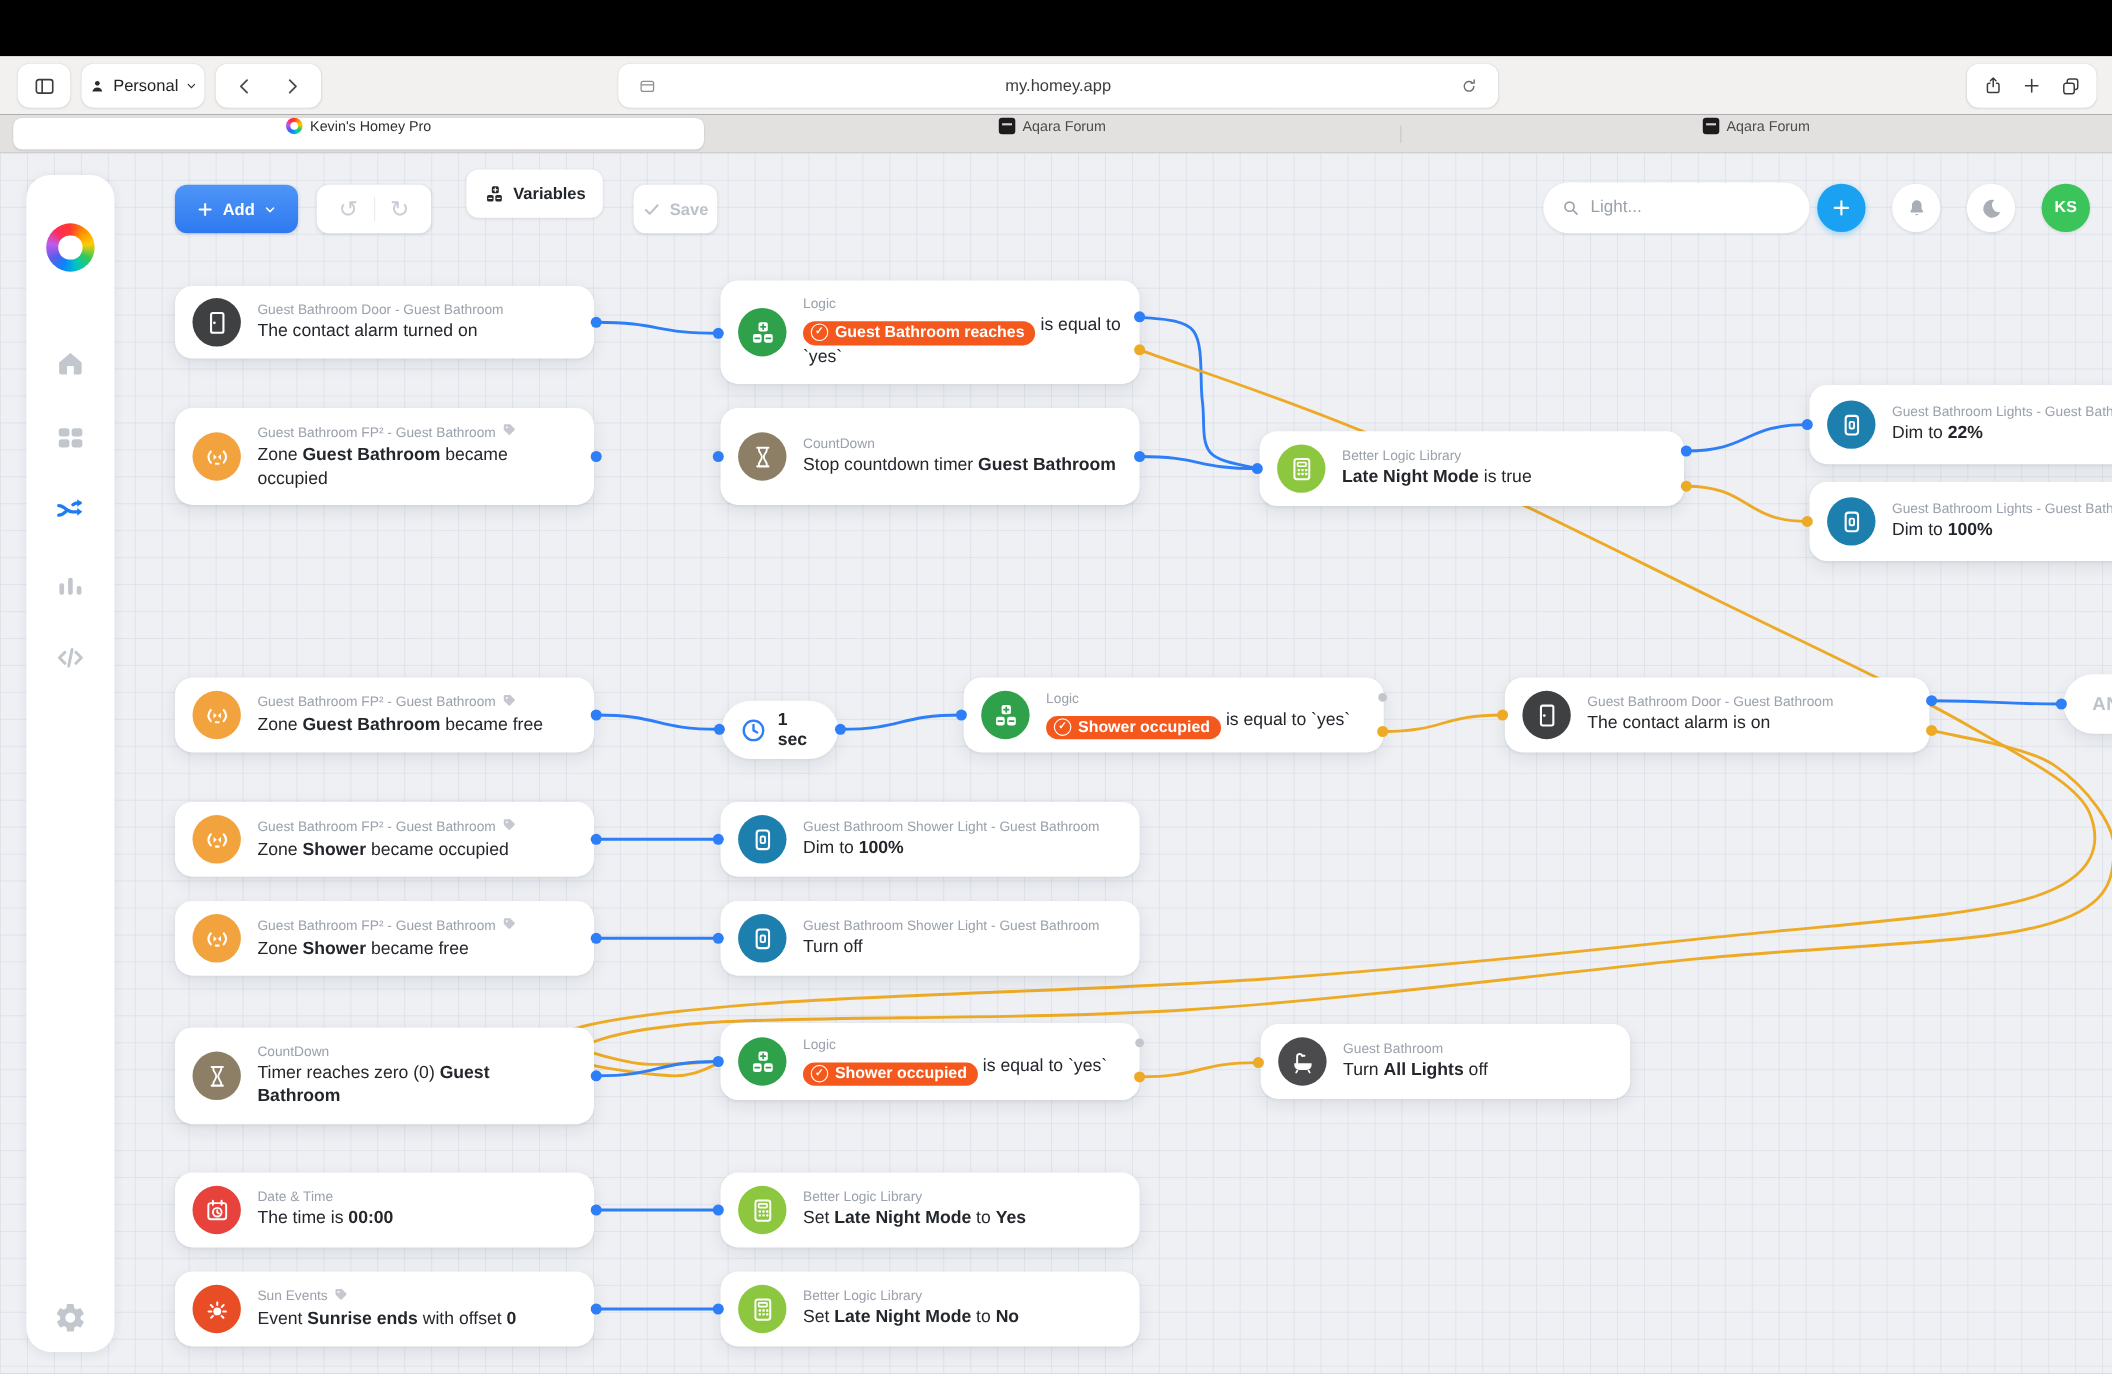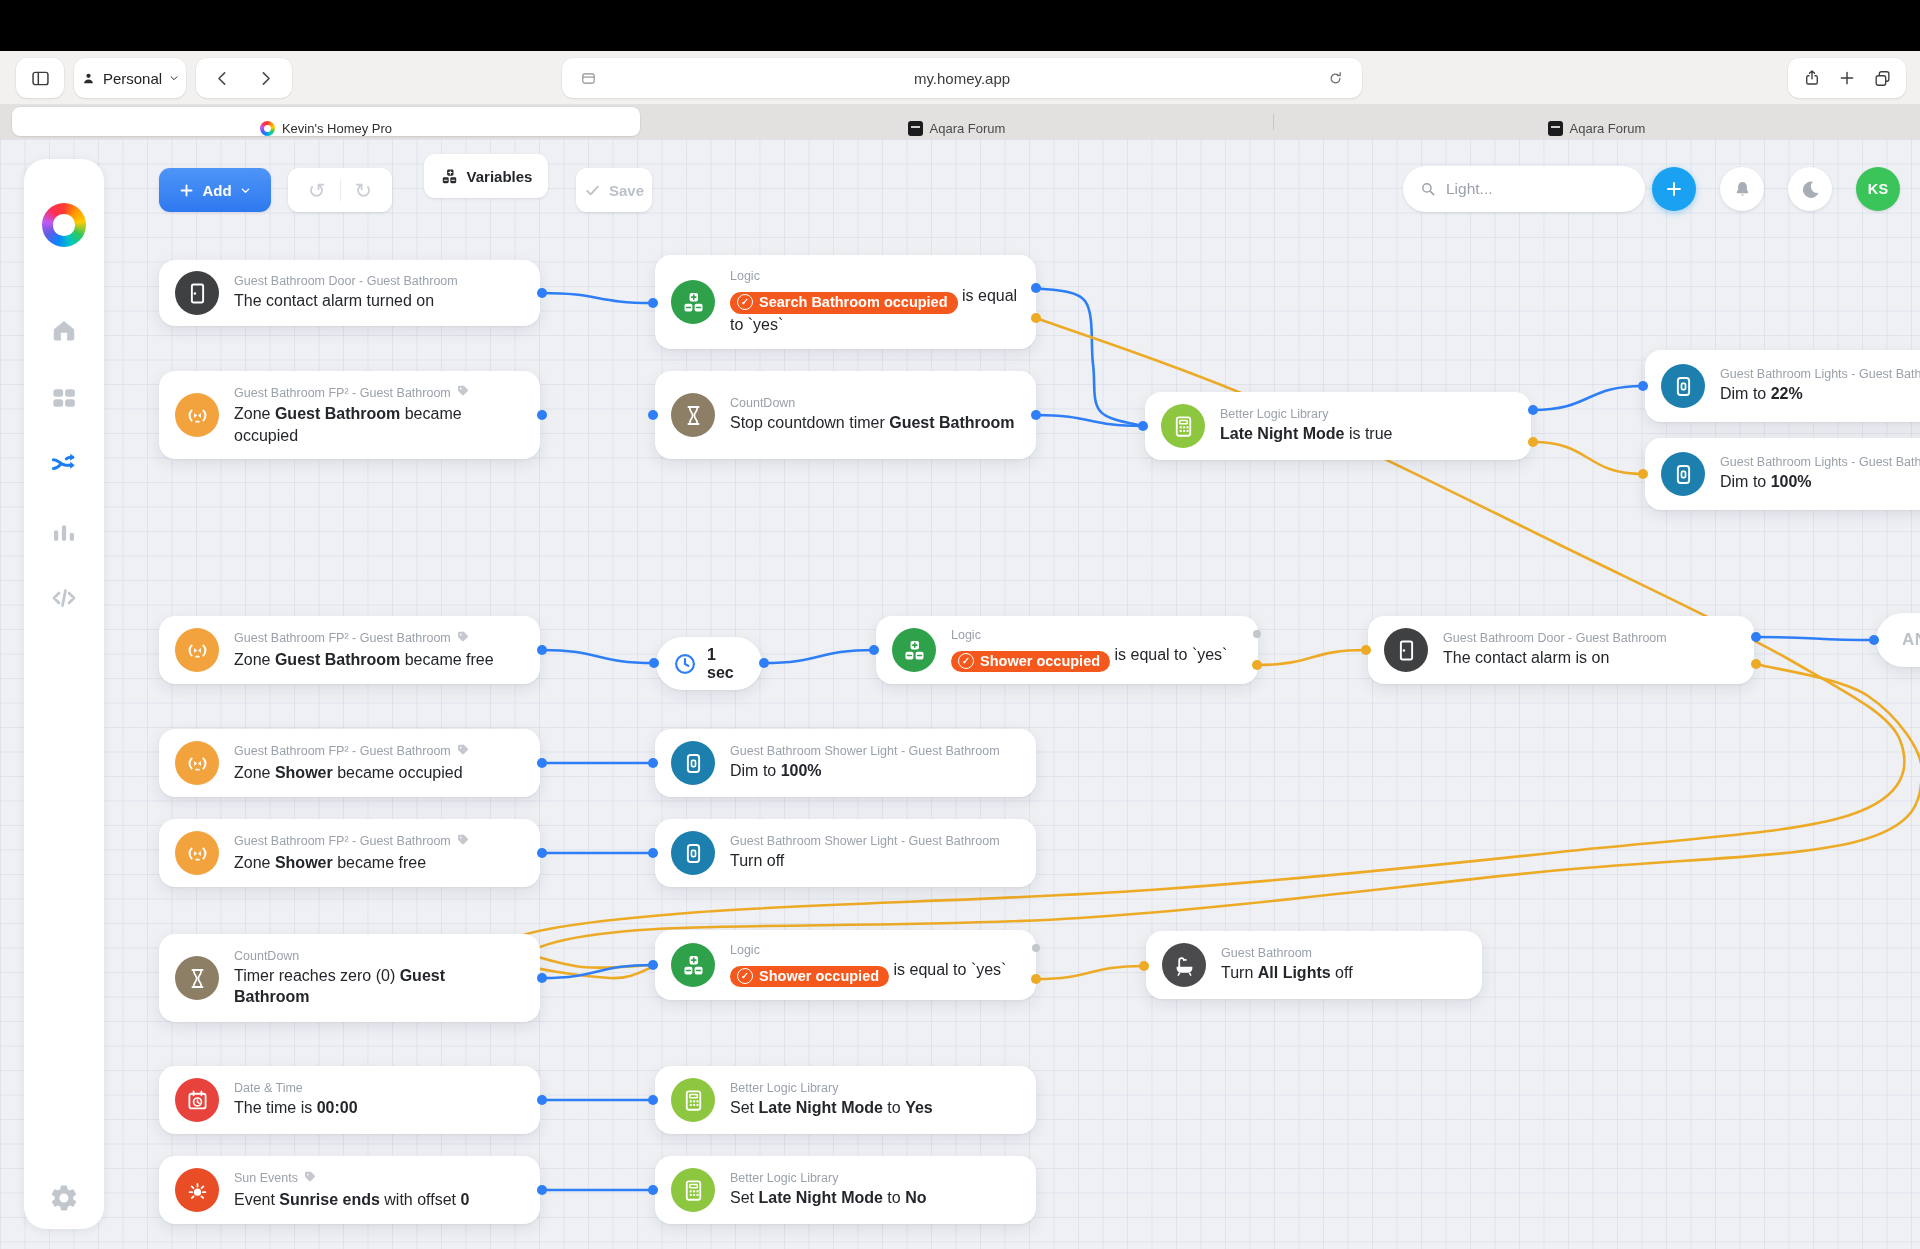--- a/index.html
+++ b/index.html
@@ -5,21 +5,21 @@
   html,body{margin:0;padding:0}
   body{width:1920px;height:1249px;overflow:hidden;background:#000;font-family:"Liberation Sans",sans-serif;position:relative}
   
   .statusbar{position:absolute;left:0;top:0;width:1920px;height:51px;background:#000}
   .btoolbar{position:absolute;left:0;top:51px;width:1920px;height:53px;background:#f2f1f0}
   .bpill{position:absolute;background:#fff;border-radius:11px;box-shadow:0 0 0 .5px rgba(0,0,0,.05),0 1px 2px rgba(0,0,0,.08);display:flex;align-items:center;justify-content:center;gap:7px}
   .bpill svg{display:block}
   .profile-label{font-size:15px;color:#232325}
   .addr-text{font-size:15px;color:#3d3d3f}
   .tabbar{position:absolute;left:0;top:104px;width:1920px;height:35px;background:#e2e1e0}
-  .tab{position:absolute;top:3px;height:29px;display:flex;align-items:flex-end;justify-content:center;gap:7px;font-size:13px;color:#4b4b4d}
+  .tab{position:absolute;top:3px;height:29px;display:flex;align-items:flex-start;justify-content:center;gap:7px;font-size:13px;color:#4b4b4d}
   .tab.active{background:#fff;border-radius:8px;box-shadow:0 0 0 .5px rgba(0,0,0,.06),0 1px 2px rgba(0,0,0,.08);color:#2f2f31}
   .tabsep{position:absolute;top:10px;width:1px;height:16px;background:#c8c7c6}
   .rainbow{border-radius:50%;background:conic-gradient(#ff3b30,#ff9500,#ffcc00,#34c759,#00c7be,#0a84ff,#5e5ce6,#bf5af2,#ff2d55,#ff3b30);position:relative}
   .rainbow::after{content:"";position:absolute;inset:26%;background:#fff;border-radius:50%}
   .darkfav{width:15px;height:15px;border-radius:3px;background:#1c1c1e;position:relative}
   .darkfav::after{content:"";position:absolute;left:3px;right:3px;top:5px;height:2px;background:#cfcfcf}
   
   #app{position:absolute;left:0;top:139px;width:1920px;height:1110px;background-color:#eef0f4;background-image:linear-gradient(rgba(200,207,221,.38) 1px,transparent 1px),linear-gradient(90deg,rgba(200,207,221,.38) 1px,transparent 1px);background-size:24.5px 24.5px;overflow:hidden}
   #wires,#dotslayer{position:absolute;left:0;top:0;pointer-events:none}
   #wires{z-index:1}#dotslayer{z-index:3}
@@ -166,21 +166,21 @@
             <rect x="13" y="13" width="7" height="7" rx="1.7" fill="#fff"></rect>
             <path d="M14.8 16.5h3.4" stroke="#2fa14b" stroke-width="1.4" stroke-linecap="round"></path>
           </svg>
         </div>
         <div class="fc-text">
           <div class="fc-title">
             <span>Logic</span>
           </div>
           <div class="fc-body"><span class="vpill">
               <span class="check">✓</span>
-              <span>Search Bathroom occupied</span>
+              <span>Guest Bathroom reaches</span>
             </span><span> is equal to `yes`</span></div>
         </div>
       </div>
       <div class="flow-card" style="left: 159px; top: 232px; width: 381px; height: 88px;">
         <div class="fc-icon" style="background: rgb(242, 163, 62);">
           <svg viewBox="0 0 24 24">
             <path d="M6.8 7.5c-2.4 2.8-2.4 6.2 0 9" fill="none" stroke="#fff" stroke-width="1.7" stroke-linecap="round"></path>
             <path d="M17.2 7.5c2.4 2.8 2.4 6.2 0 9" fill="none" stroke="#fff" stroke-width="1.7" stroke-linecap="round"></path>
             <path d="M11.6 12L9 9.7v4.6zM12.4 12l2.6-2.3v4.6z" fill="#fff"></path>
             <rect x="10" y="16.6" width="4" height="1.7" rx=".85" fill="#fff"></rect>

